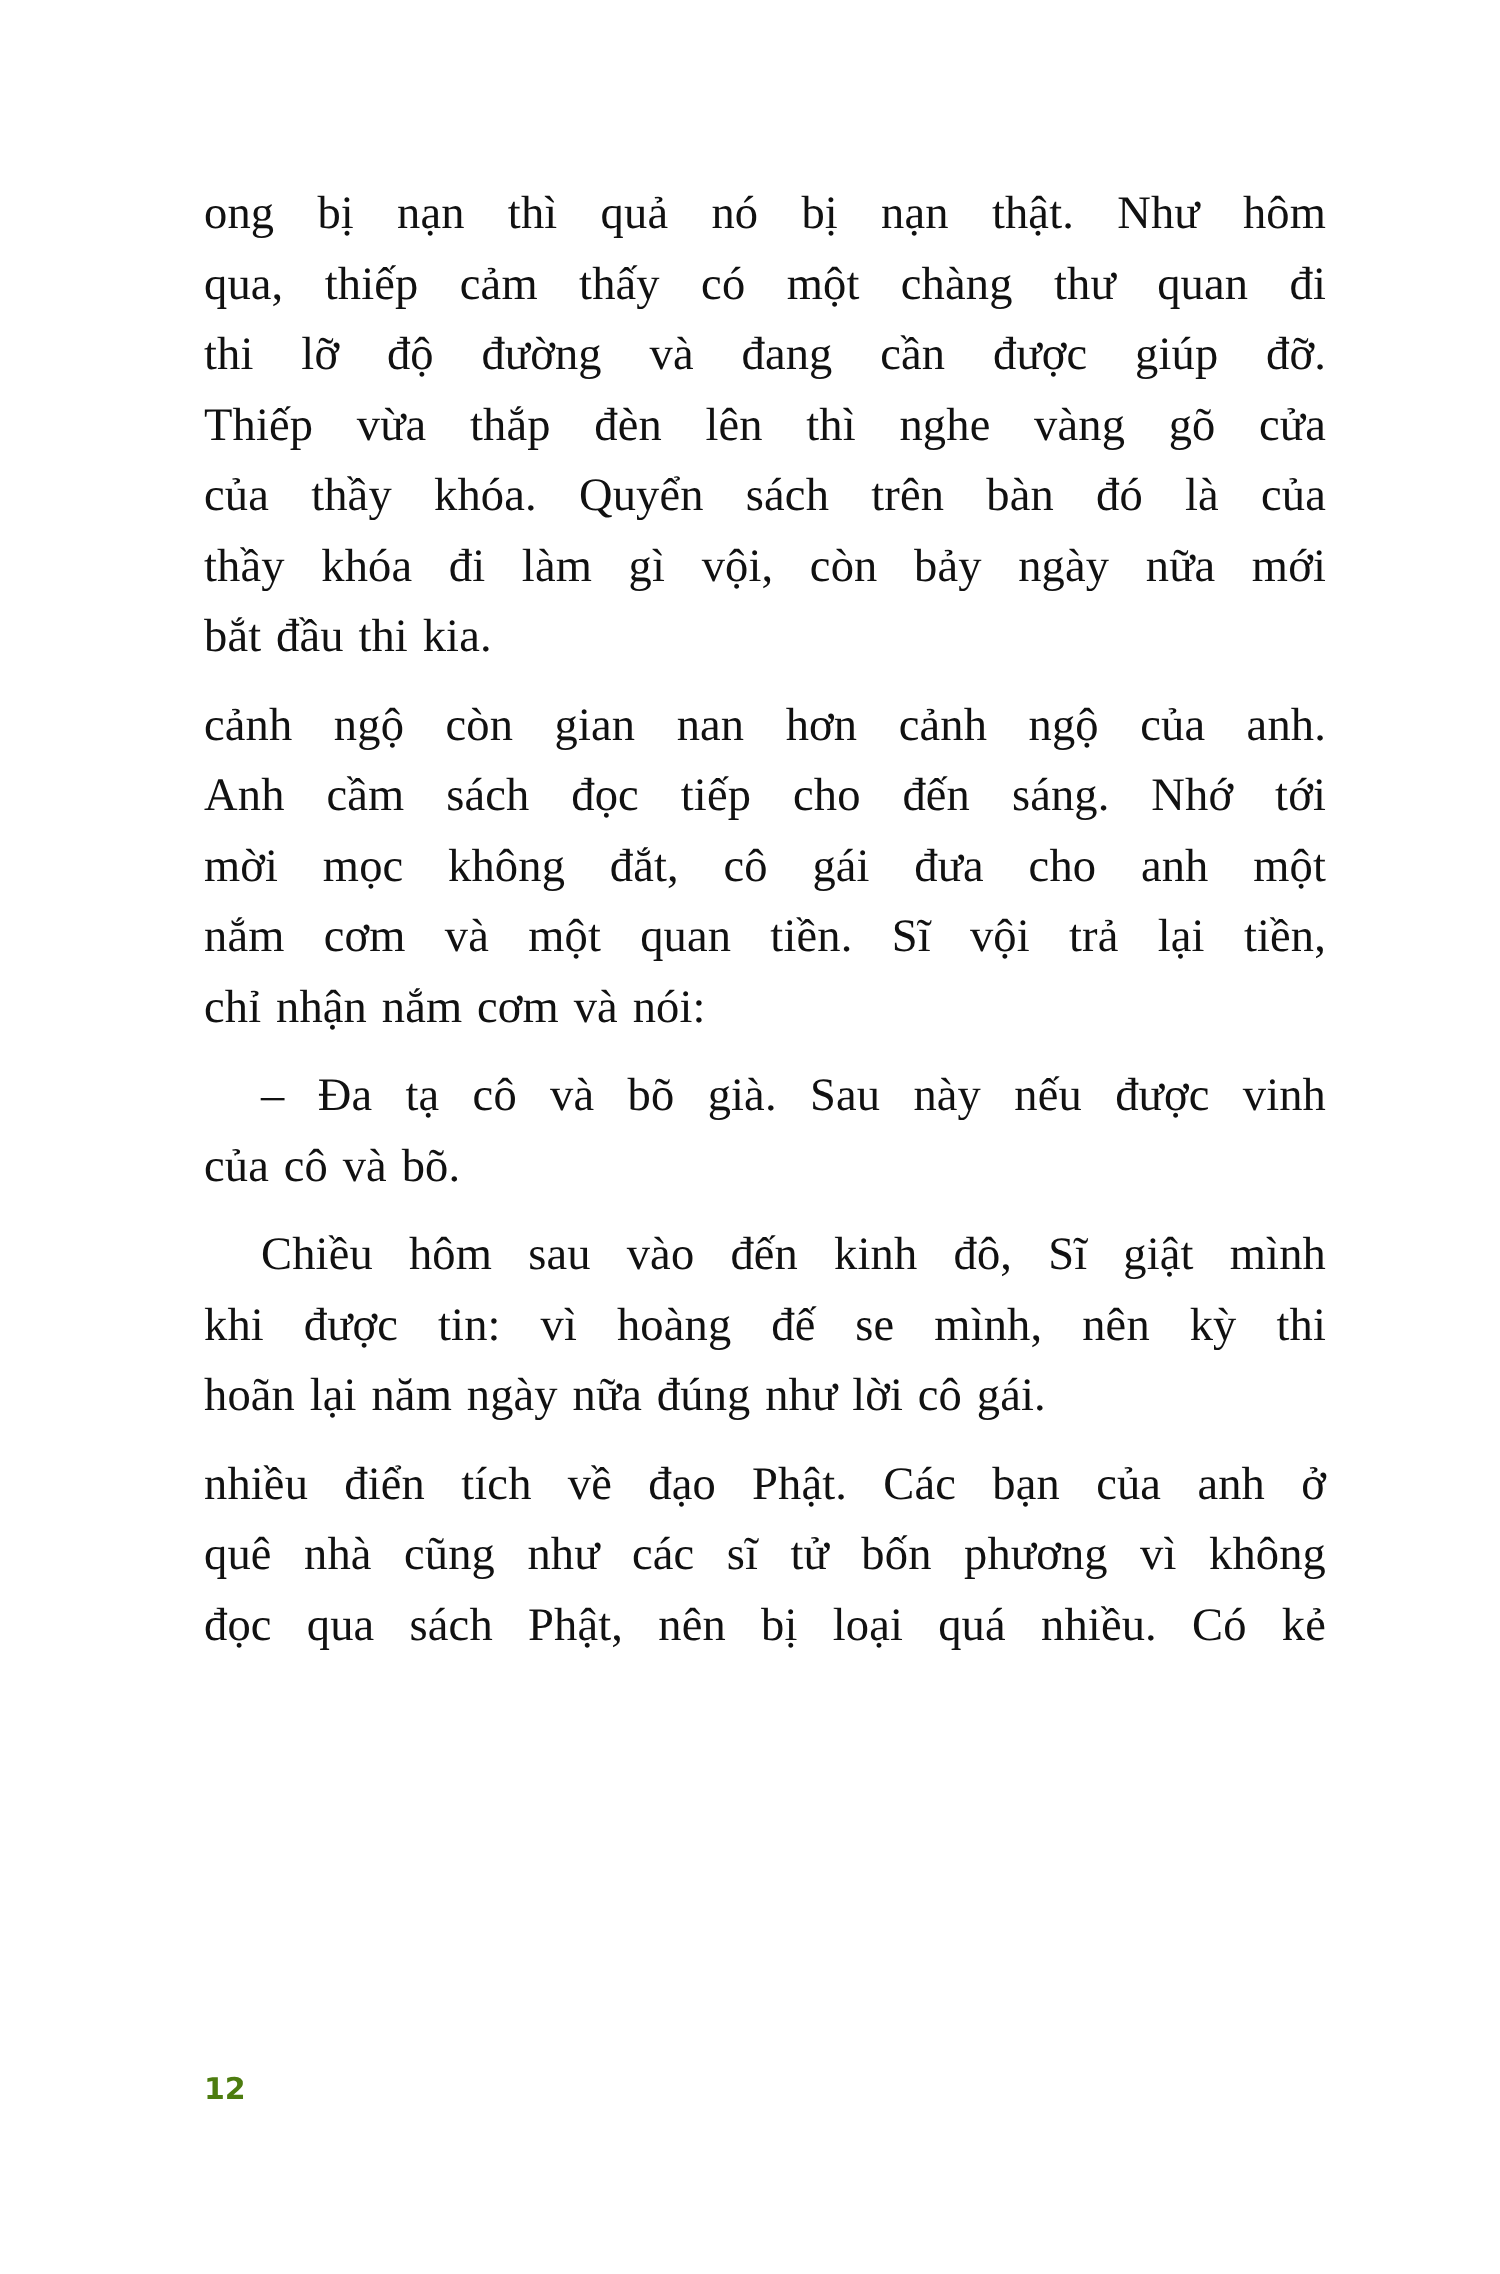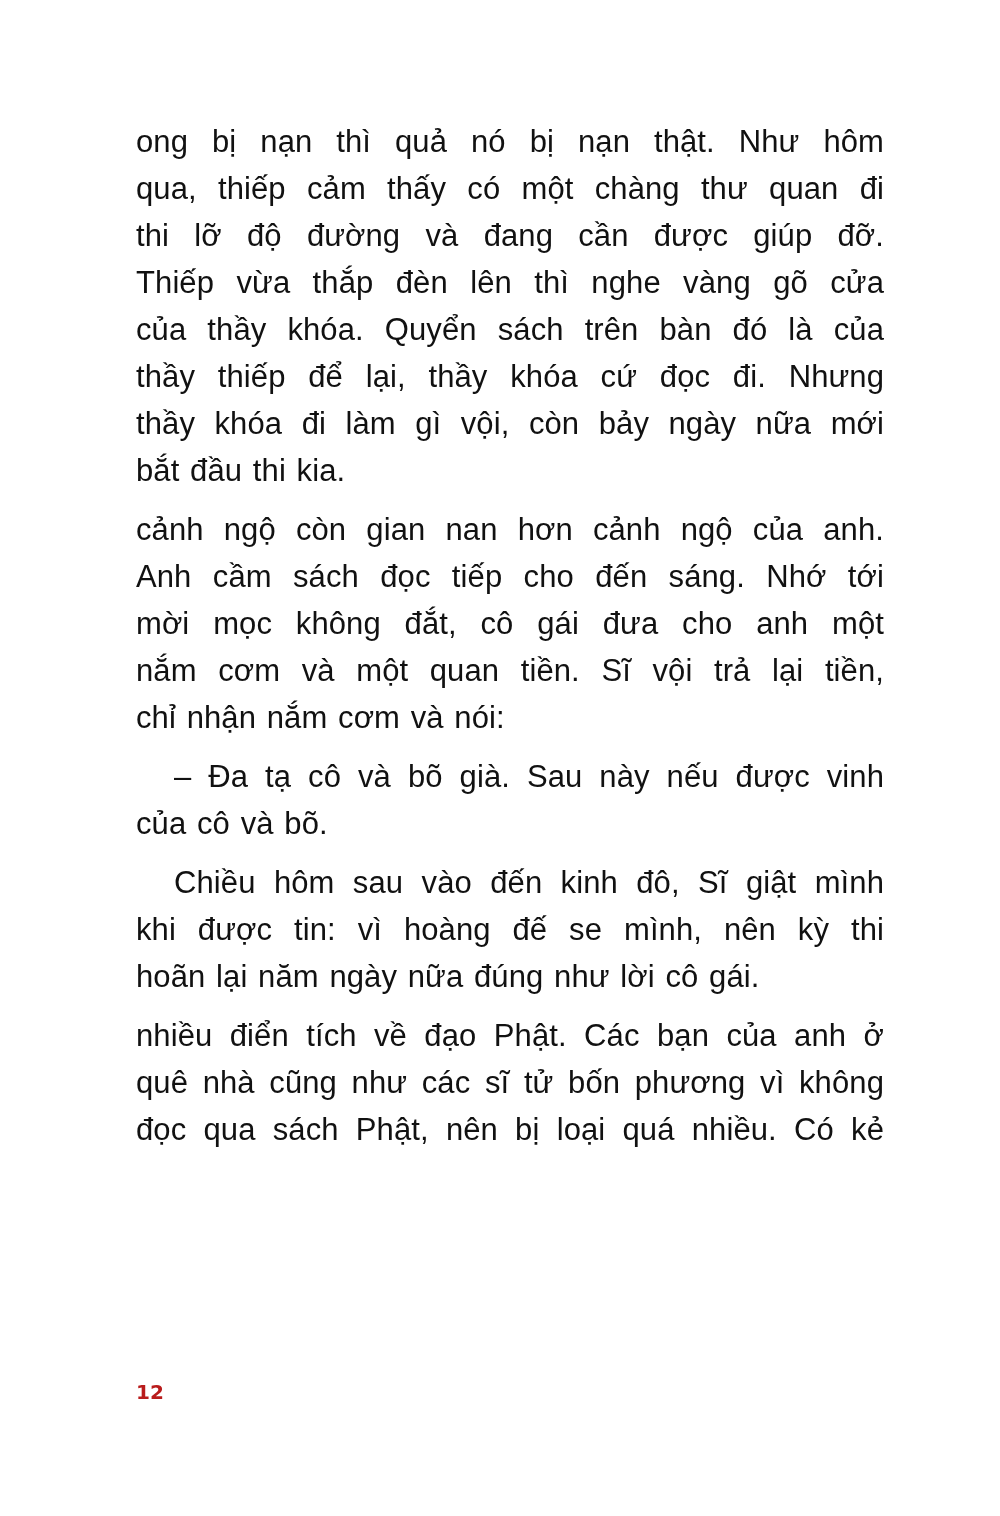--- a/index.html
+++ b/index.html
@@ -14,21 +14,21 @@
       overflow: hidden;
       color: #111111;
     }
     .page {
       position: absolute;
       left: 136px;
       top: 118px;
       width: 748px;
     }
     .para {
-      font-family: Liberation Sans, sans-serif;
+      font-family: Liberation Serif, serif;
       font-size: 31px;
       line-height: 47px;
       text-align: justify;
       text-align-last: left;
       margin: 0 0 12px 0;
       letter-spacing: 0.1px;
       word-spacing: 2px;
     }
     .para.indent {
       text-indent: 38px;
@@ -43,35 +43,34 @@
     .line.last {
       text-align-last: left;
     }
     .page-number {
       position: absolute;
       left: 136px;
       top: 1380px;
       font-family: "DejaVu Sans", sans-serif;
       font-weight: bold;
       font-size: 20px;
-      color: #b91c1c;
+      color: #4d7c0f;
     }
   </style>
 </head>
 <body>
 
 <div class="page">
 
   <p class="para">
     <span class="line">ong bị nạn thì quả nó bị nạn thật. Như hôm</span>
     <span class="line">qua, thiếp cảm thấy có một chàng thư quan đi</span>
     <span class="line">thi lỡ độ đường và đang cần được giúp đỡ.</span>
     <span class="line">Thiếp vừa thắp đèn lên thì nghe vàng gõ cửa</span>
     <span class="line">của thầy khóa. Quyển sách trên bàn đó là của</span>
-    <span class="line">thầy thiếp để lại, thầy khóa cứ đọc đi. Nhưng</span>
     <span class="line">thầy khóa đi làm gì vội, còn bảy ngày nữa mới</span>
     <span class="line last">bắt đầu thi kia.</span>
   </p>
 
   <p class="para indent">
     <span class="line" style="text-indent:0">cảnh ngộ còn gian nan hơn cảnh ngộ của anh.</span>
     <span class="line" style="text-indent:0">Anh cầm sách đọc tiếp cho đến sáng. Nhớ tới</span>
     <span class="line" style="text-indent:0">mời mọc không đắt, cô gái đưa cho anh một</span>
     <span class="line" style="text-indent:0">nắm cơm và một quan tiền. Sĩ vội trả lại tiền,</span>
     <span class="line last" style="text-indent:0">chỉ nhận nắm cơm và nói:</span>

